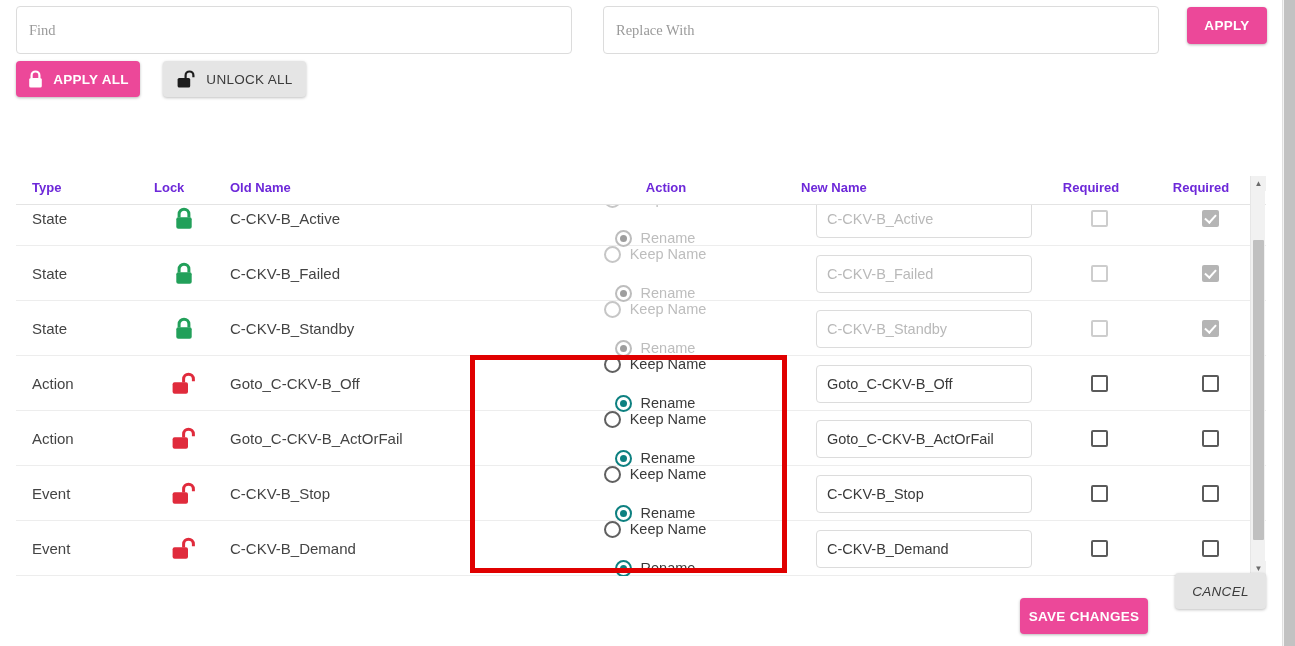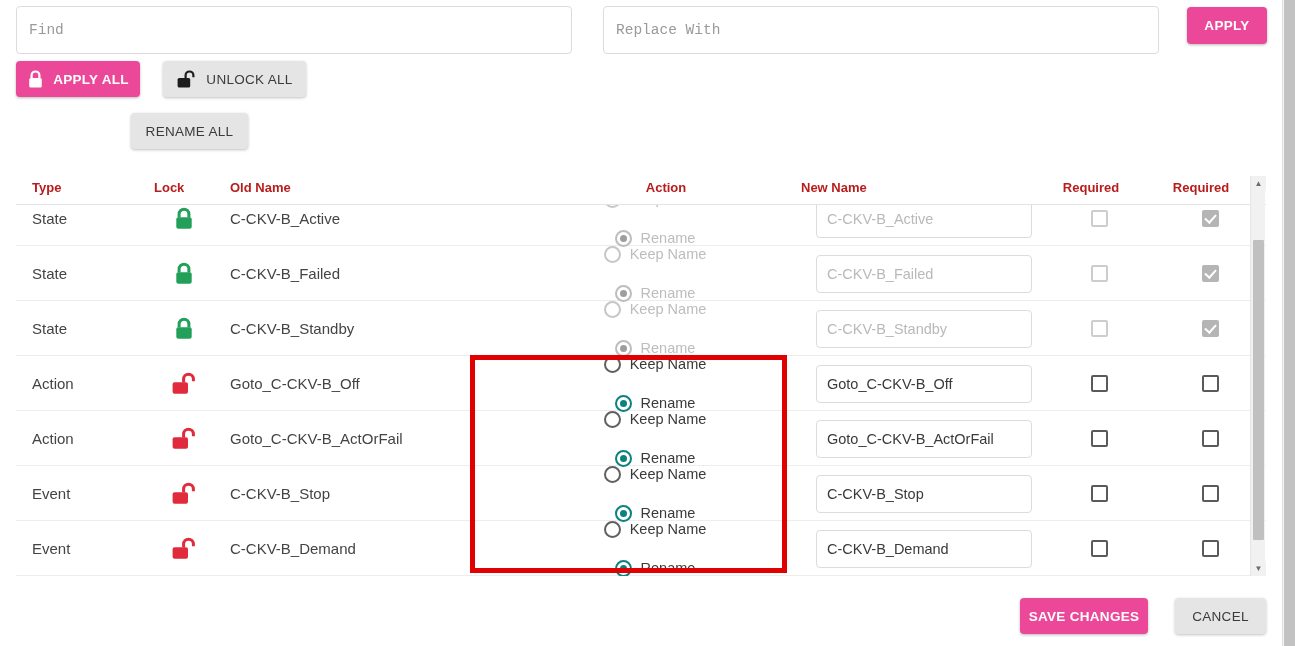--- a/index.html
+++ b/index.html
@@ -34,21 +34,21 @@
   .findbar {
     position: absolute;
     top: 6px; left: 16px;
     width: 1250px; height: 38px;
   }
   .text-input {
     height: 48px;
     border: 1px solid #dcdcdc;
     border-radius: 4px;
     background: #fff;
-    font-family: Liberation Mono, monospace;
+    font-family: Liberation Serif, serif;
     font-size: 14.5px;
     color: #333;
     padding: 17px 12px;
     outline: none;
   }
   .text-input::placeholder { color: #9a9a9a; }
   #find-input {
     position: absolute; left: 0; top: 0; width: 556px;
   }
   #replace-input {
@@ -107,21 +107,21 @@
   .thead {
     position: relative;
     height: 29px;
     border-bottom: 1px solid #e4e4e4;
   }
   .th {
     position: absolute;
     top: 4px;
     font-size: 13px;
     font-weight: 700;
-    color: #b91c1c;
+    color: #6d28d9;
   }
   .th-type     { left: 16px; }
   .th-lock     { left: 138px; }
   .th-oldname  { left: 214px; }
   .th-action   { left: 590px; width: 120px; text-align: center; }
   .th-newname  { left: 785px; }
   .th-exclude  { left: 1020px; width: 110px; text-align: center; }
   .th-required { left: 1130px; width: 110px; text-align: center; }
 
   .tbody {
@@ -232,22 +232,22 @@
     background: #c0c0c0; border-radius: 1px;
     cursor: pointer;
   }
 
   
   #save-changes-button {
     position: absolute; left: 1020px; top: 598px;
     width: 128px; height: 36px;
   }
   #cancel-button {
-    position: absolute; left: 1175px; top: 598px;
-    width: 91px; height: 36px;
+    position: absolute; left: 1175px; top: 573px;
+    width: 91px; height: 36px; font-style: italic;
   }
 </style>
 </head>
 <body>
 
 <div class="page">
 
   <div class="findbar">
     <input id="find-input" class="text-input" type="text" placeholder="Find" value="" style="">
     <input id="replace-input" class="text-input" type="text" placeholder="Replace With" style="">
@@ -267,21 +267,20 @@
   <button id="unlock-all-button" class="btn btn-white btnrow">
     <span class="ico">
       <svg width="21" height="19" viewBox="0 0 21 19" aria-hidden="true">
         <path d="M9.6 8V5.4a3.9 3.9 0 0 1 7.8 0V7.2" fill="none" stroke="#1d1d1d" stroke-width="2.2"></path>
         <rect x="1.6" y="8" width="12.6" height="9.6" rx="1.6" fill="#1d1d1d"></rect>
       </svg>
     </span>
     <span>UNLOCK ALL</span>
   </button>
 
-  <button id="rename-all-button" class="btn btn-white btnrow">RENAME ALL</button>
 
   <div class="table-wrap">
     <div class="thead">
       <div class="th th-type">Type</div>
       <div class="th th-lock">Lock</div>
       <div class="th th-oldname">Old Name</div>
       <div class="th th-action">Action</div>
       <div class="th th-newname">New Name</div>
       <div class="th th-exclude">Required</div>
       <div class="th th-required">Required</div>

